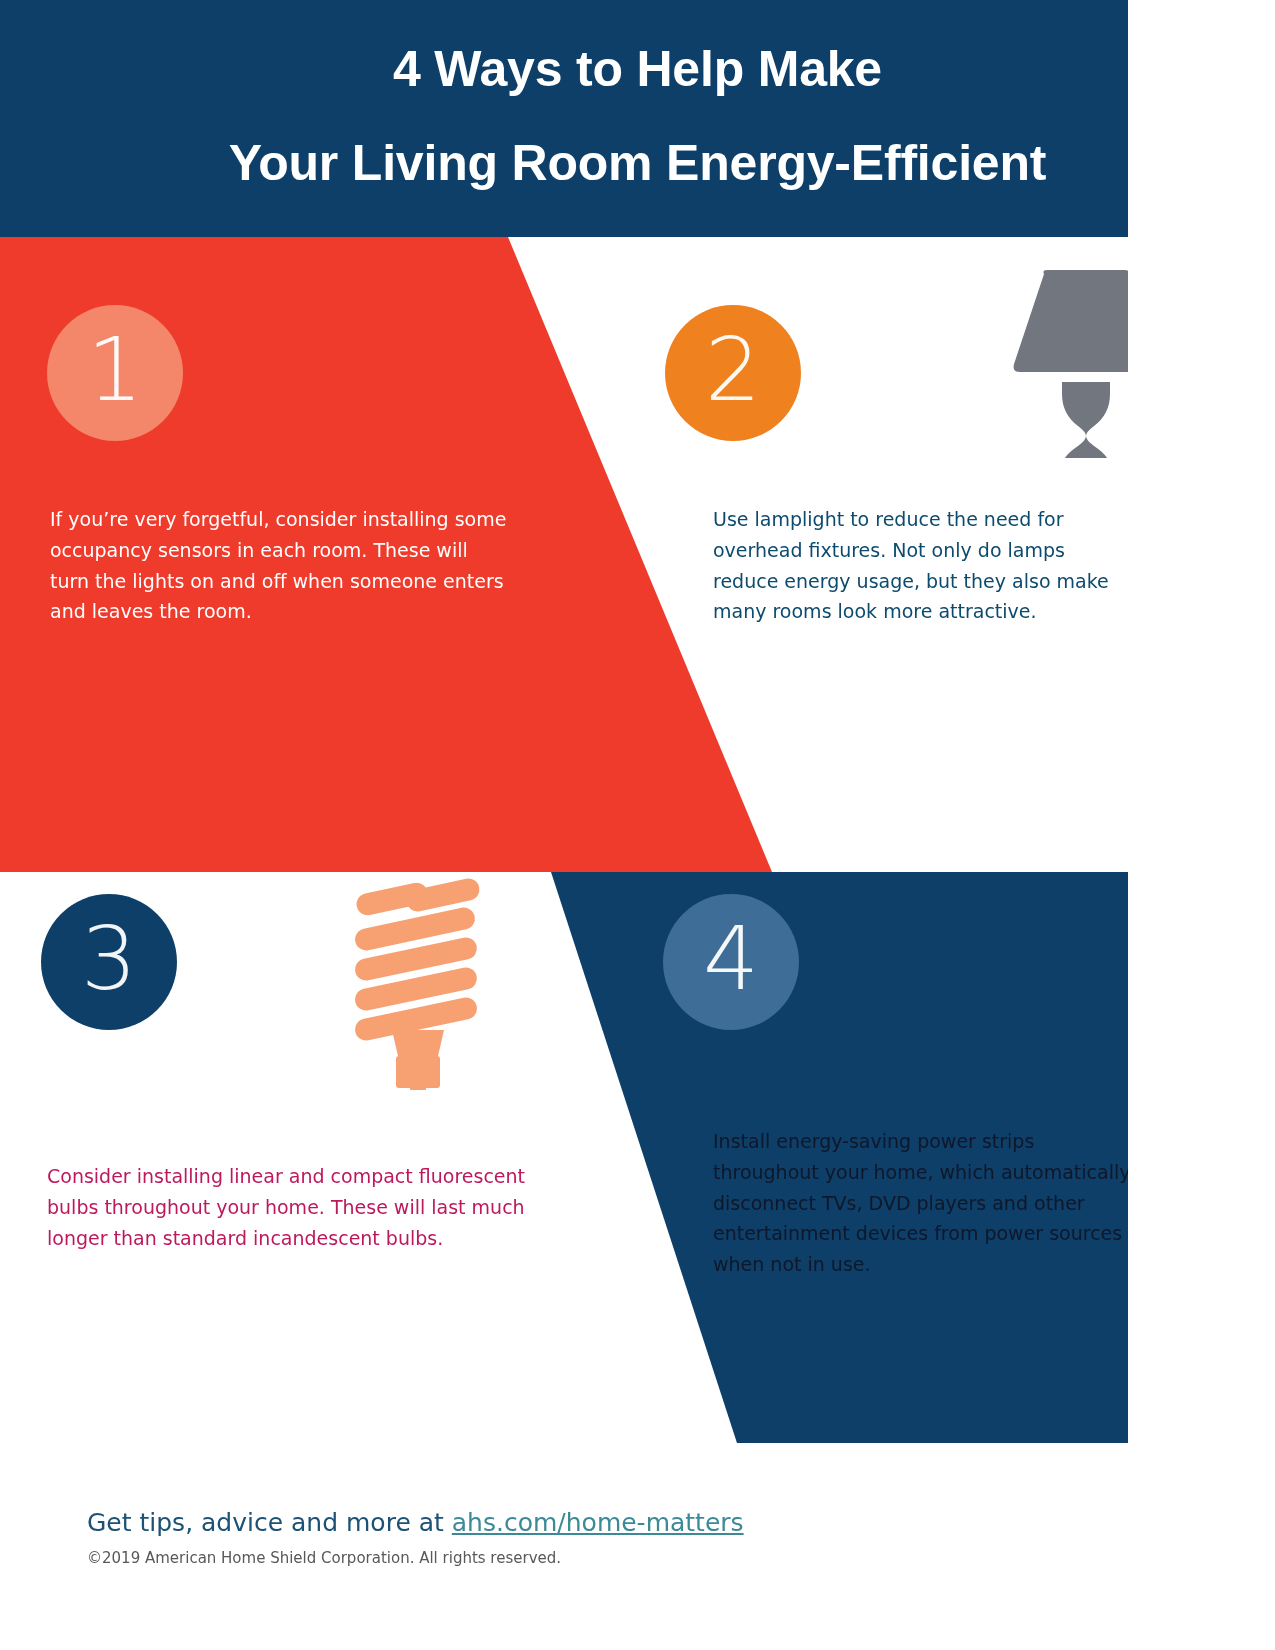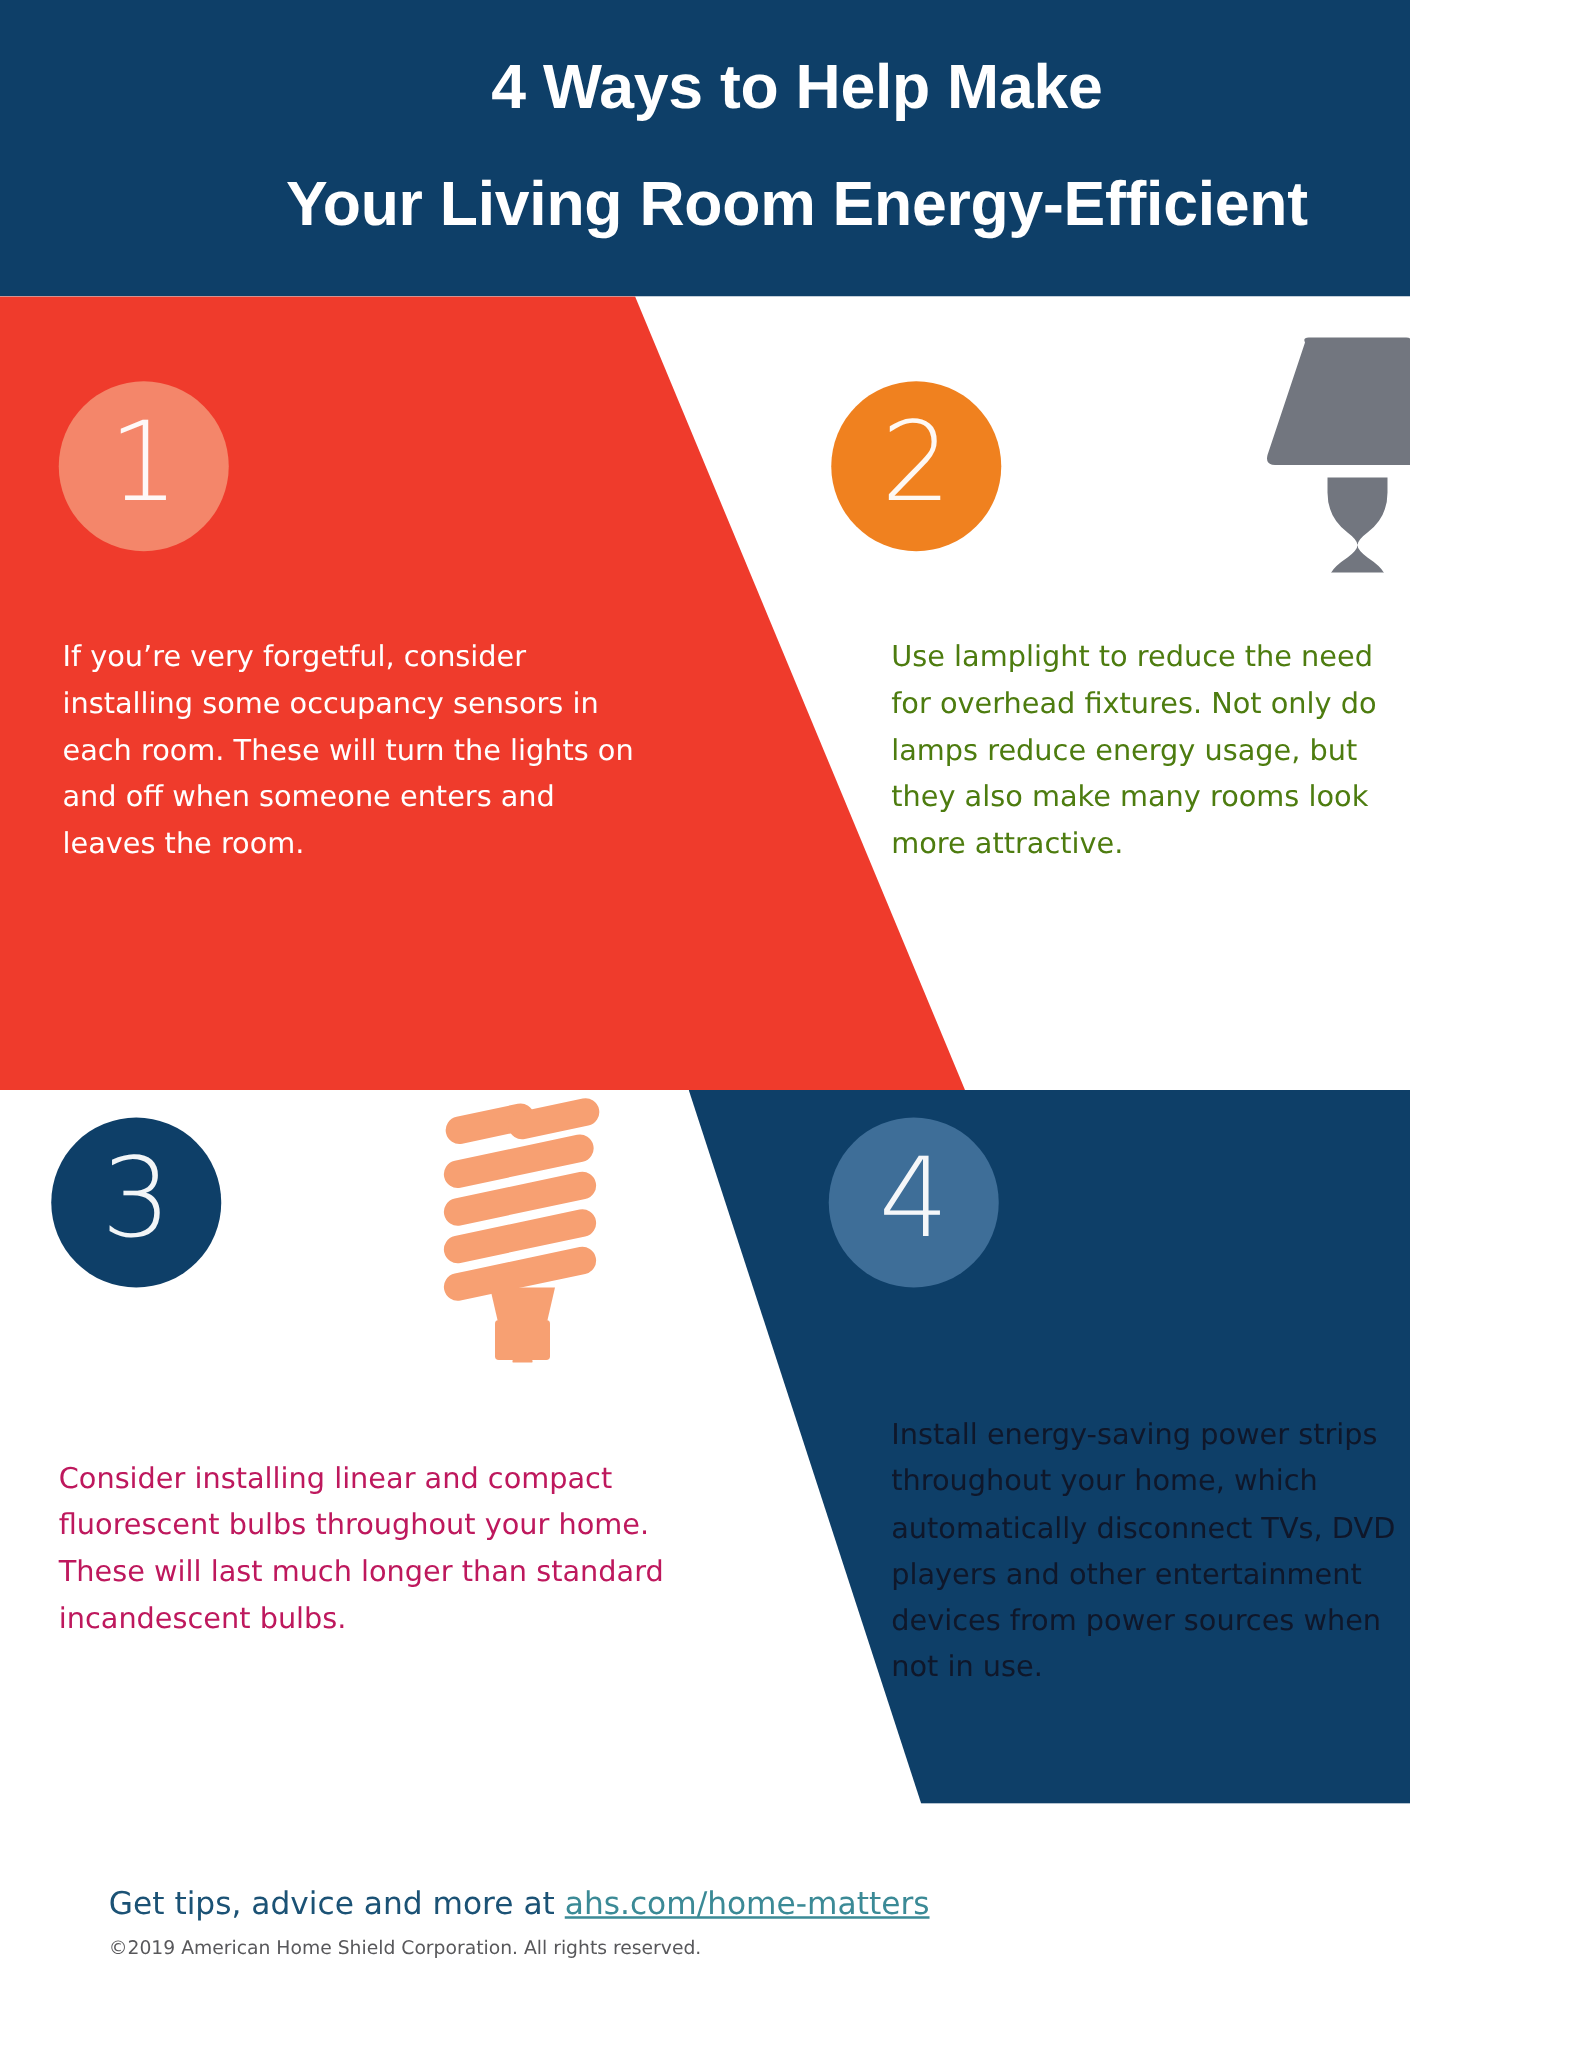--- a/index.html
+++ b/index.html
@@ -77,38 +77,38 @@
     font-size: 88px;
     font-weight: 300;
     line-height: 1;
     color: #ffffff;
     opacity: 0.95;
     font-family: "DejaVu Sans", sans-serif;
     margin-top: -6px;
   }
   .panel-text {
     position: absolute;
-    font-size: 23px;
+    font-size: 19px;
     line-height: 1.62;
     font-family: "DejaVu Sans", sans-serif;
     font-weight: 400;
   }
 
   
   #panel-1 .num-circle { left: 47px; top: 305px; background: #f4866a; }
   #panel-1 .panel-text {
     left: 50px; top: 485px; width: 460px;
     color: #ffffff;
   }
 
   
   #panel-2 .num-circle { left: 665px; top: 305px; background: #f0811f; }
   #panel-2 .panel-text {
     left: 713px; top: 485px; width: 420px;
-    color: #4d7c0f;
+    color: #0c4a6e;
   }
 
   
   #panel-3 .num-circle { left: 41px; top: 894px; background: #0e3f68; }
   #panel-3 .panel-text {
     left: 47px; top: 1142px; width: 510px;
     color: #be185d;
   }
 
   

